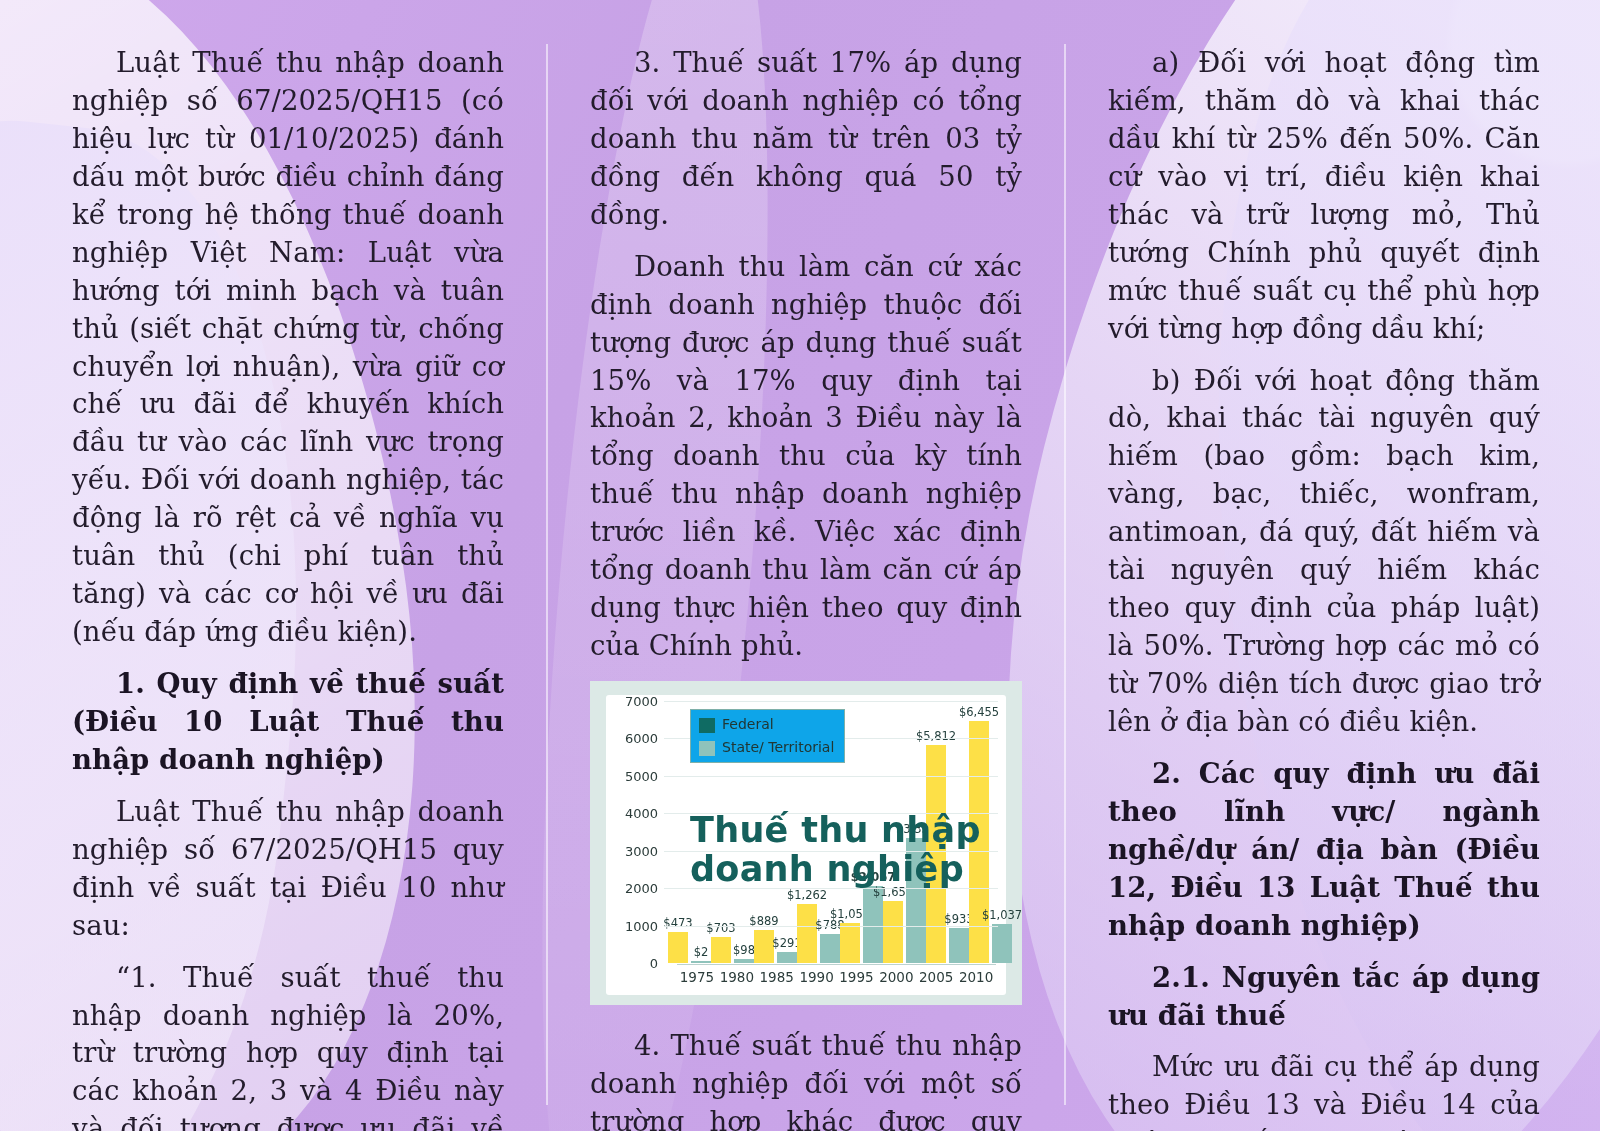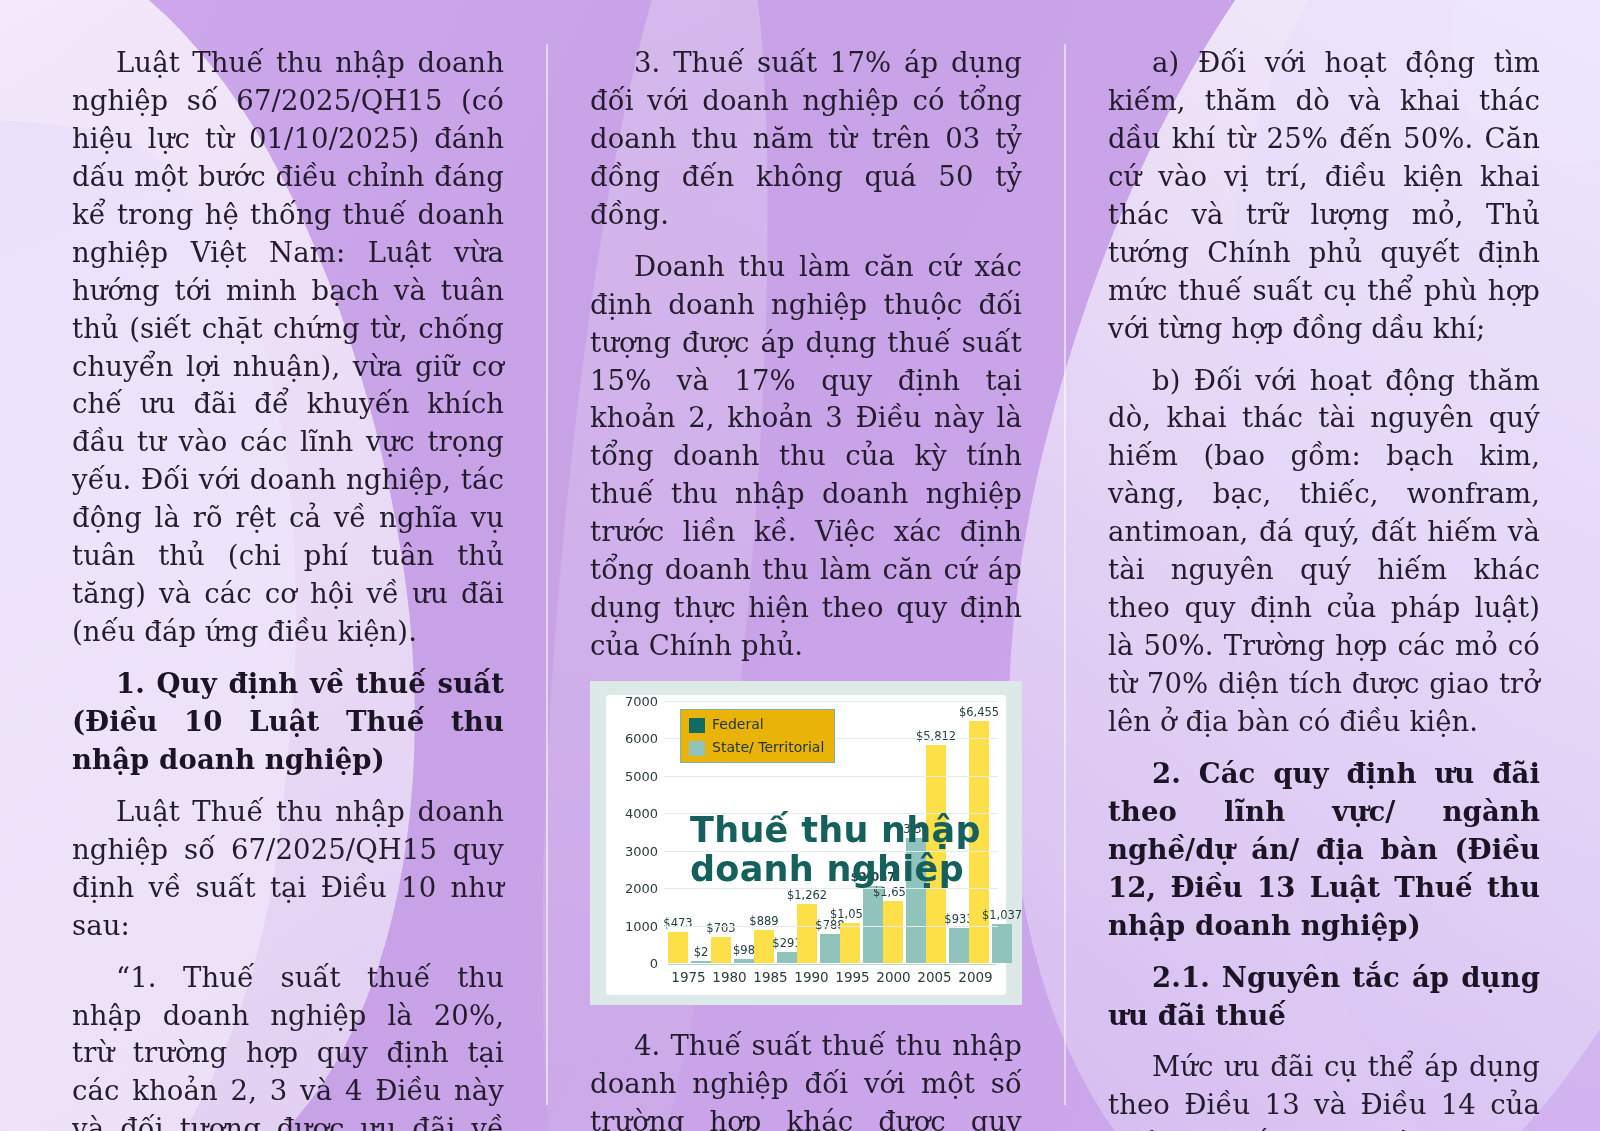--- a/index.html
+++ b/index.html
@@ -179,41 +179,41 @@
     left: 50%;
     transform: translateX(-50%);
     font-family: "DejaVu Sans", sans-serif;
     font-size: 11.5px;
     color: #24403d;
     white-space: nowrap;
     margin-bottom: 2px;
   }
   .x-axis {
     position: absolute;
-    left: 62px;
+    left: 71px;
     right: 10px;
     bottom: 6px;
     height: 24px;
     display: flex;
     justify-content: space-between;
     border-top: 1px solid #bcd2cf;
   }
   .x-tick {
     flex: 1 1 0;
     text-align: center;
     font-family: "DejaVu Sans", sans-serif;
     font-size: 13.5px;
     color: #2b3c3a;
     padding-top: 4px;
   }
   .legend {
     position: absolute;
-    left: 74px;
+    left: 84px;
     top: 14px;
-    background: #eab308;
+    background: #0ea5e9;
     border: 1px solid #7fb0a9;
     padding: 6px 10px 6px 8px;
     font-family: "DejaVu Sans", sans-serif;
     font-size: 14px;
     color: #203734;
     line-height: 1.25;
     z-index: 4;
   }
   .legend .row { display: flex; align-items: flex-start; gap: 7px; }
   .legend .row + .row { margin-top: 5px; }
@@ -341,21 +341,21 @@
             </div>
           </div>
         <div class="x-axis">
             <div class="x-tick">1975</div>
             <div class="x-tick">1980</div>
             <div class="x-tick">1985</div>
             <div class="x-tick">1990</div>
             <div class="x-tick">1995</div>
             <div class="x-tick">2000</div>
             <div class="x-tick">2005</div>
-            <div class="x-tick">2009</div>
+            <div class="x-tick">2010</div>
           </div>
         <div class="legend">
           <div class="row">
             <span class="sw fed"></span>
             <span>Federal</span>
           </div>
           <div class="row">
             <span class="sw state"></span>
             <span>State/ Territorial</span>
           </div>

